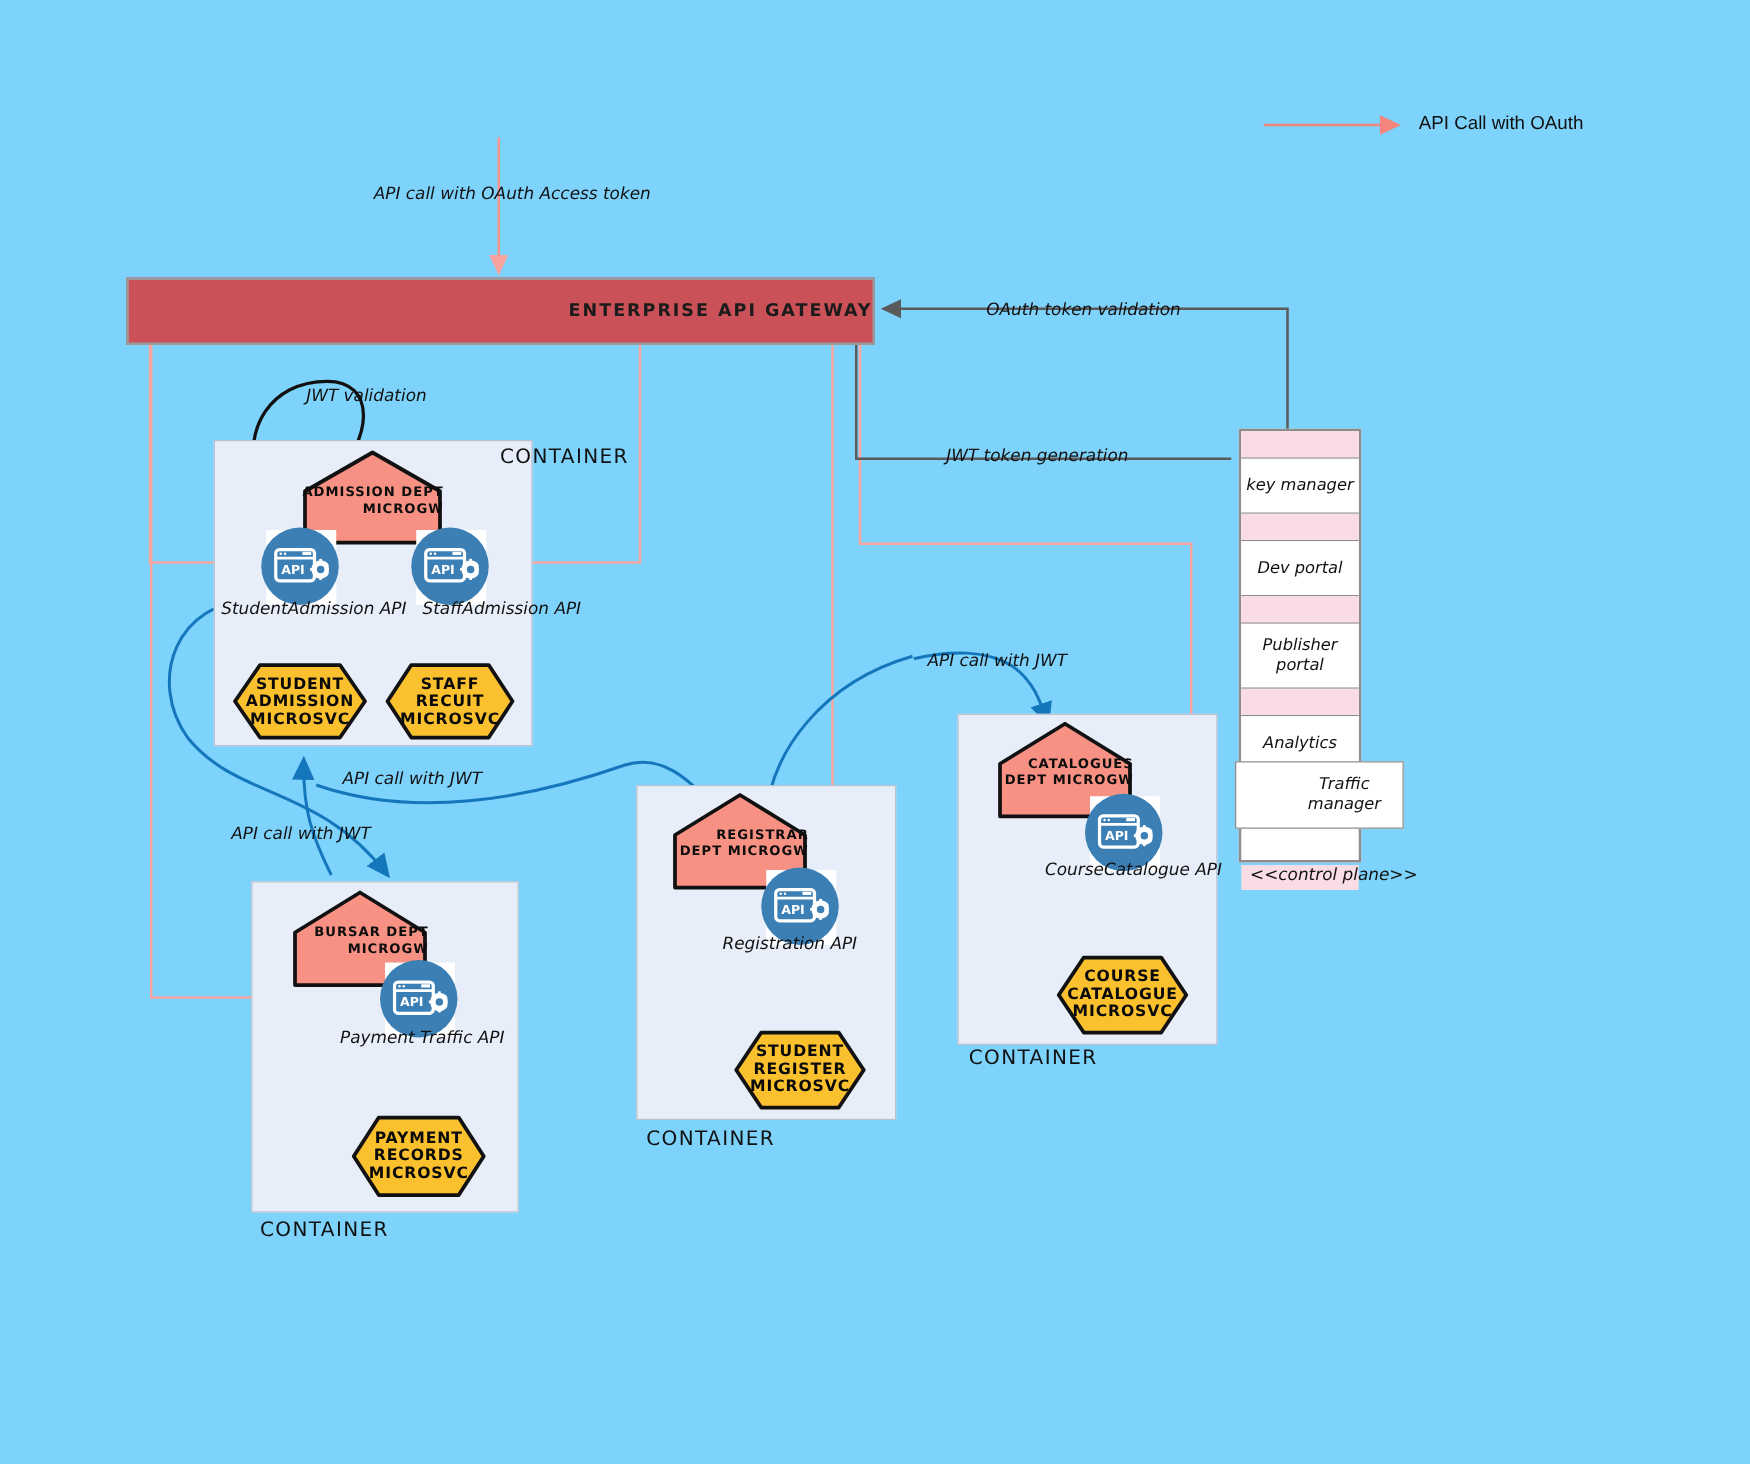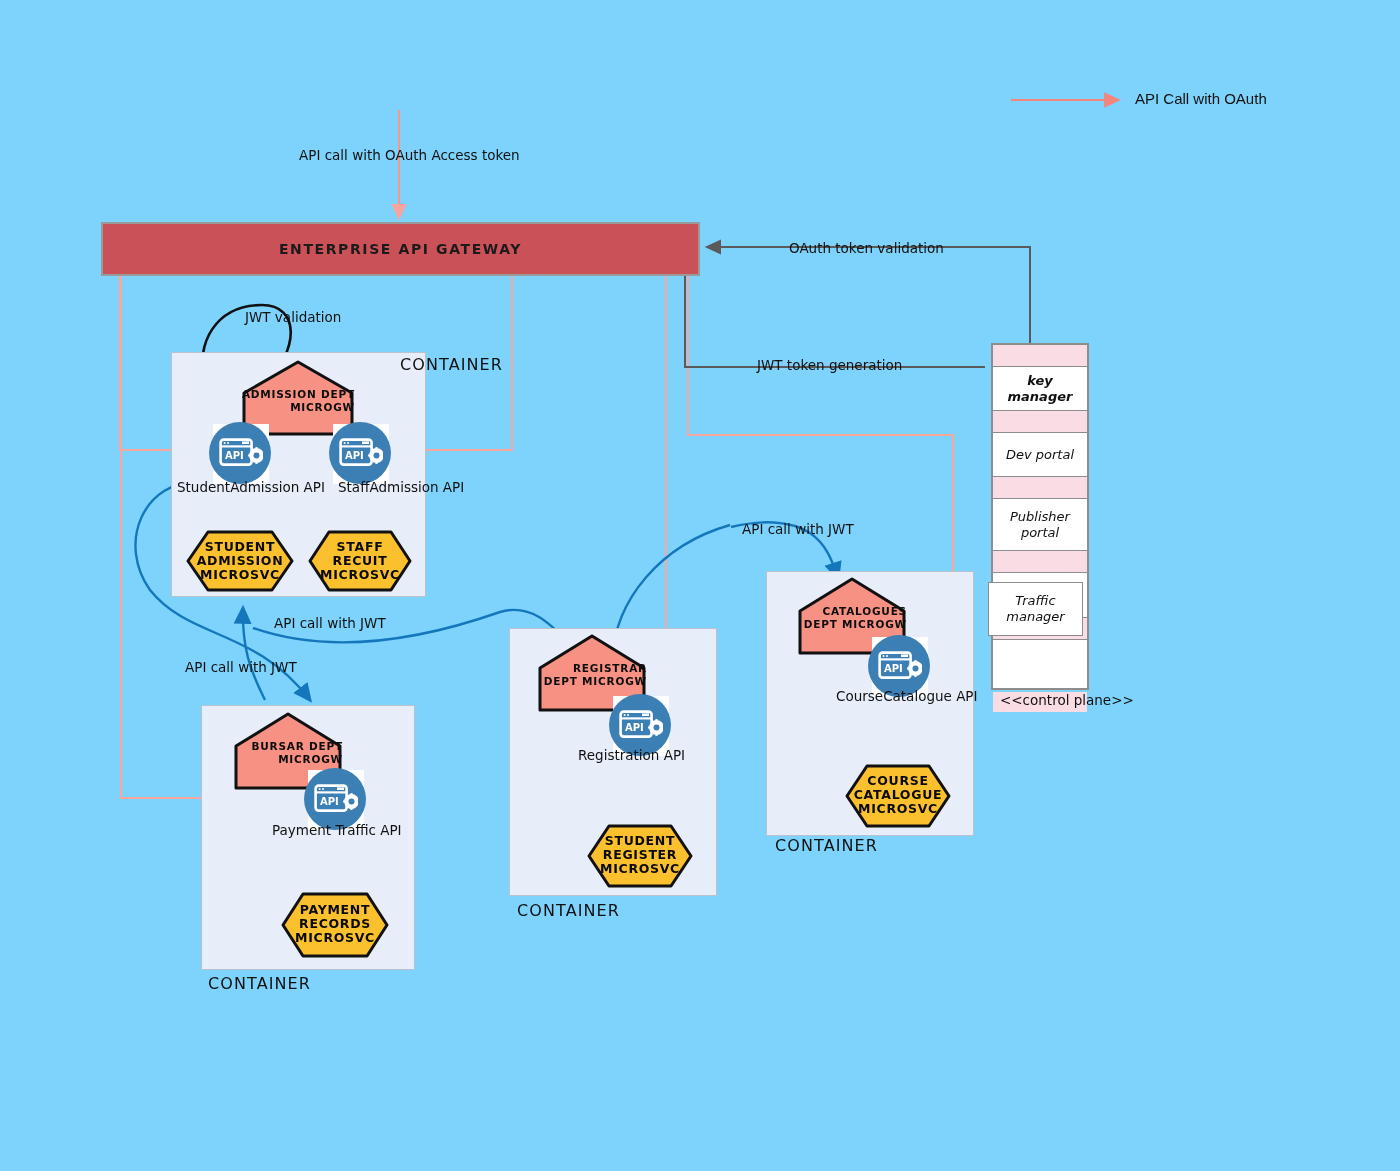--- a/index.html
+++ b/index.html
@@ -1,21 +1,21 @@
 <!DOCTYPE html>
 <html><head>
 <meta charset="utf-8">
 <style>
   html,body{margin:0;padding:0;background:#ffffff;}
   body{font-family:"DejaVu Sans","Liberation Sans",sans-serif;}
   #stage{position:relative;width:1400px;height:1171px;background:#7dd3fc;overflow:hidden;}
   #wires{position:absolute;left:0;top:0;width:1400px;height:1171px;pointer-events:none;}
 
   .lbl{position:absolute;font-family:"DejaVu Sans","Liberation Sans",sans-serif;
-       font-size:13.5px;color:#111;white-space:pre;line-height:1.28;}
+       font-style:italic;font-size:13.5px;color:#111;white-space:pre;line-height:1.28;}
   .lbl-up{position:absolute;font-family:"DejaVu Sans","Liberation Sans",sans-serif;
        font-size:16px;color:#111;letter-spacing:1.1px;white-space:pre;}
 
   
   .gw-bar{position:absolute;background:#cb5159;border:2px solid #9a9a9a;
           display:flex;align-items:center;justify-content:center;
           font-size:14px;letter-spacing:1.6px;color:#1b1b1b;font-weight:600;}
 
   
   .note{position:absolute;background:#c6e4f7;color:#101010;font-style:italic;
@@ -127,21 +127,21 @@
       <line x1="639" y1="770" x2="639" y2="827" marker-end="url(#ah-black-fat)"></line>
       <line x1="898" y1="700" x2="898" y2="765" marker-end="url(#ah-black-fat)"></line>
     </g>
   </svg>
 
   <div class="legend-text" style="left:1135px;top:90px;">API Call with OAuth</div>
 
   <div class="lbl" style="left:299px;top:147px;">API call with OAuth Access token</div>
 
 
-  <div class="gw-bar" style="left:101px;top:222px;width:595px;height:50px;">
+  <div class="gw-bar" style="left:101px;top:222px;width:595px;height:50px;justify-content:flex-end;">
     <span>ENTERPRISE API GATEWAY</span>
   </div>
 
   <div class="lbl" style="left:789px;top:240px;">OAuth token validation</div>
   <div class="lbl" style="left:757px;top:357px;">JWT token generation</div>
   <div class="lbl" style="left:245px;top:309px;">JWT validation</div>
 
   <div class="container-box" style="left:171px;top:352px;width:255px;height:245px;"></div>
   <div class="lbl-up" style="left:400px;top:355px;">CONTAINER</div>
 
@@ -350,29 +350,29 @@
     <svg width="106" height="64" viewBox="0 0 106 64">
       <polygon points="22,2 84,2 104,32 84,62 22,62 2,32" fill="#fbc02d" stroke="#111" stroke-width="3" stroke-linejoin="round"></polygon>
     </svg>
     <div class="hxtext" style="top: 10px; white-space: pre-line;">COURSE
 CATALOGUE
 MICROSVC</div>
   </div>
 
   <div class="cp" style="left:991px;top:343px;width:98px;height:347px;">
     <div class="row spacer" style="height:22px;"></div>
-    <div class="row cell" style="height:44px;font-weight:bold;">key manager</div>
+    <div class="row cell" style="height:44px;">key manager</div>
     <div class="row spacer" style="height:22px;"></div>
     <div class="row cell" style="height:44px;">Dev portal</div>
     <div class="row spacer" style="height:22px;"></div>
     <div class="row cell" style="height:52px;white-space:pre-line;">Publisher
 portal</div>
     <div class="row spacer" style="height:22px;"></div>
     <div class="row cell" style="height:45px;">Analytics</div>
     <div class="row spacer" style="height:22px;"></div>
     <div class="row" style="height:52px;"></div>
     <div class="row spacer" style="height:20px;border-bottom:none;"></div>
-    <div class="cell float" style="left:-5px;top:237px;width:93px;height:52px;white-space:pre-line;background:#fff;">Traffic
+    <div class="cell float" style="left:-5px;top:264px;width:93px;height:52px;white-space:pre-line;background:#fff;padding-left:40px;">Traffic
 manager</div>
   </div>
   <div class="lbl" style="left:1000px;top:692px;">&lt;&lt;control plane&gt;&gt;</div>
 
 </div>
 
 </body></html>

